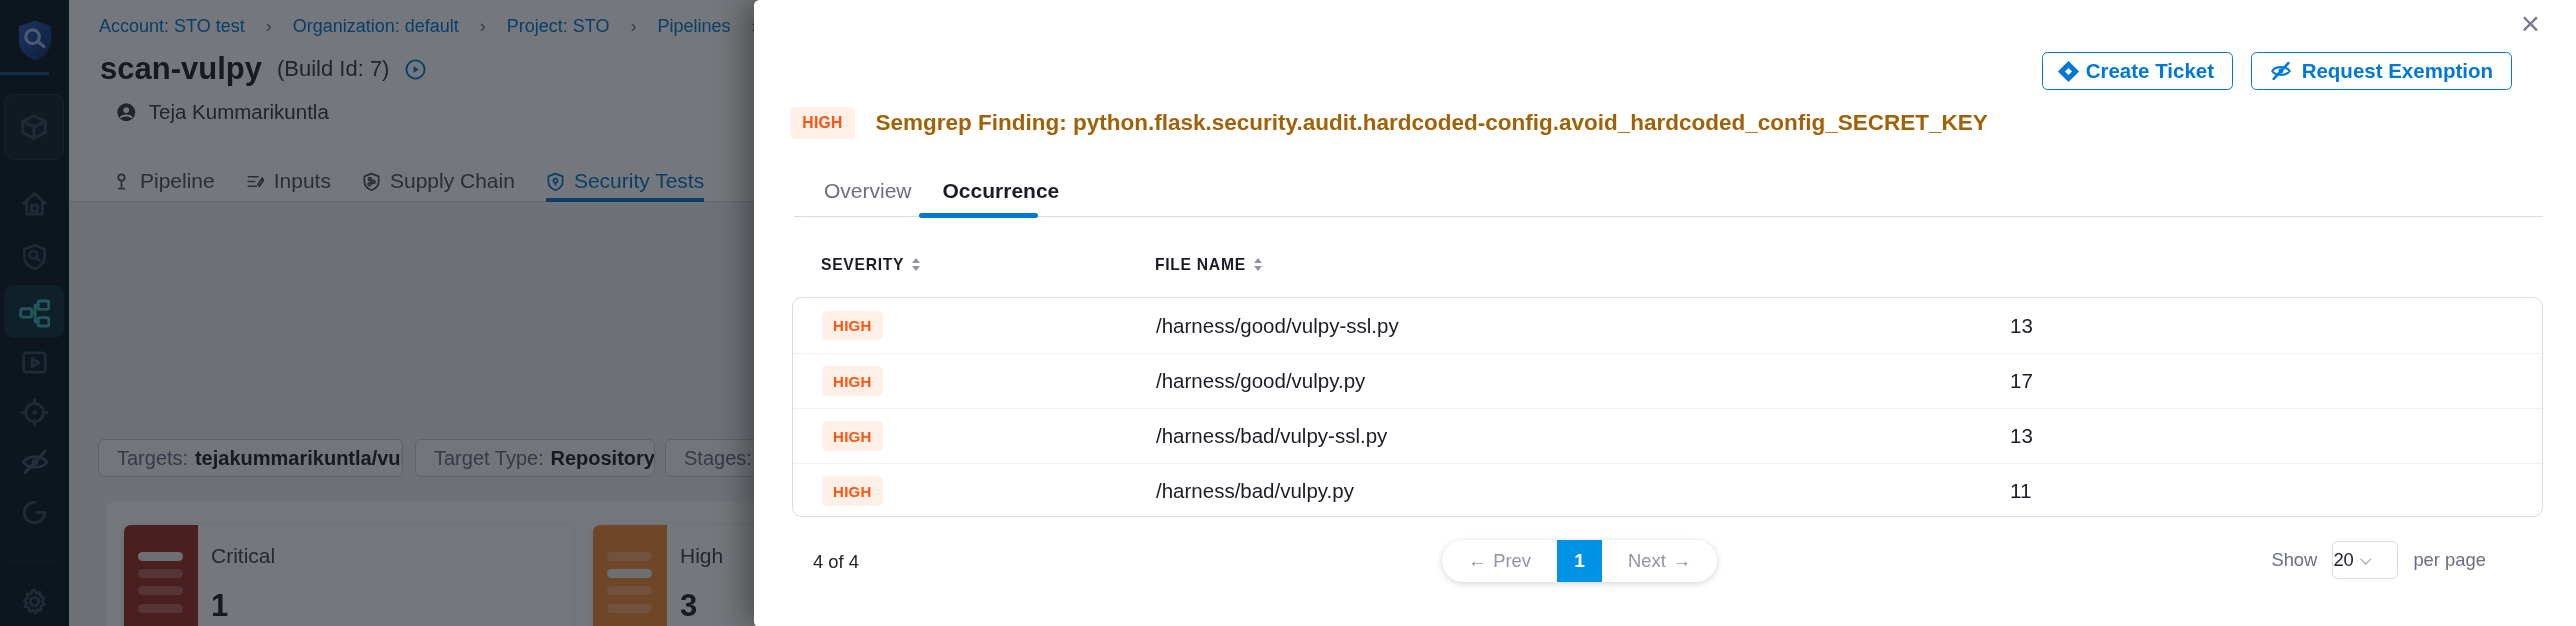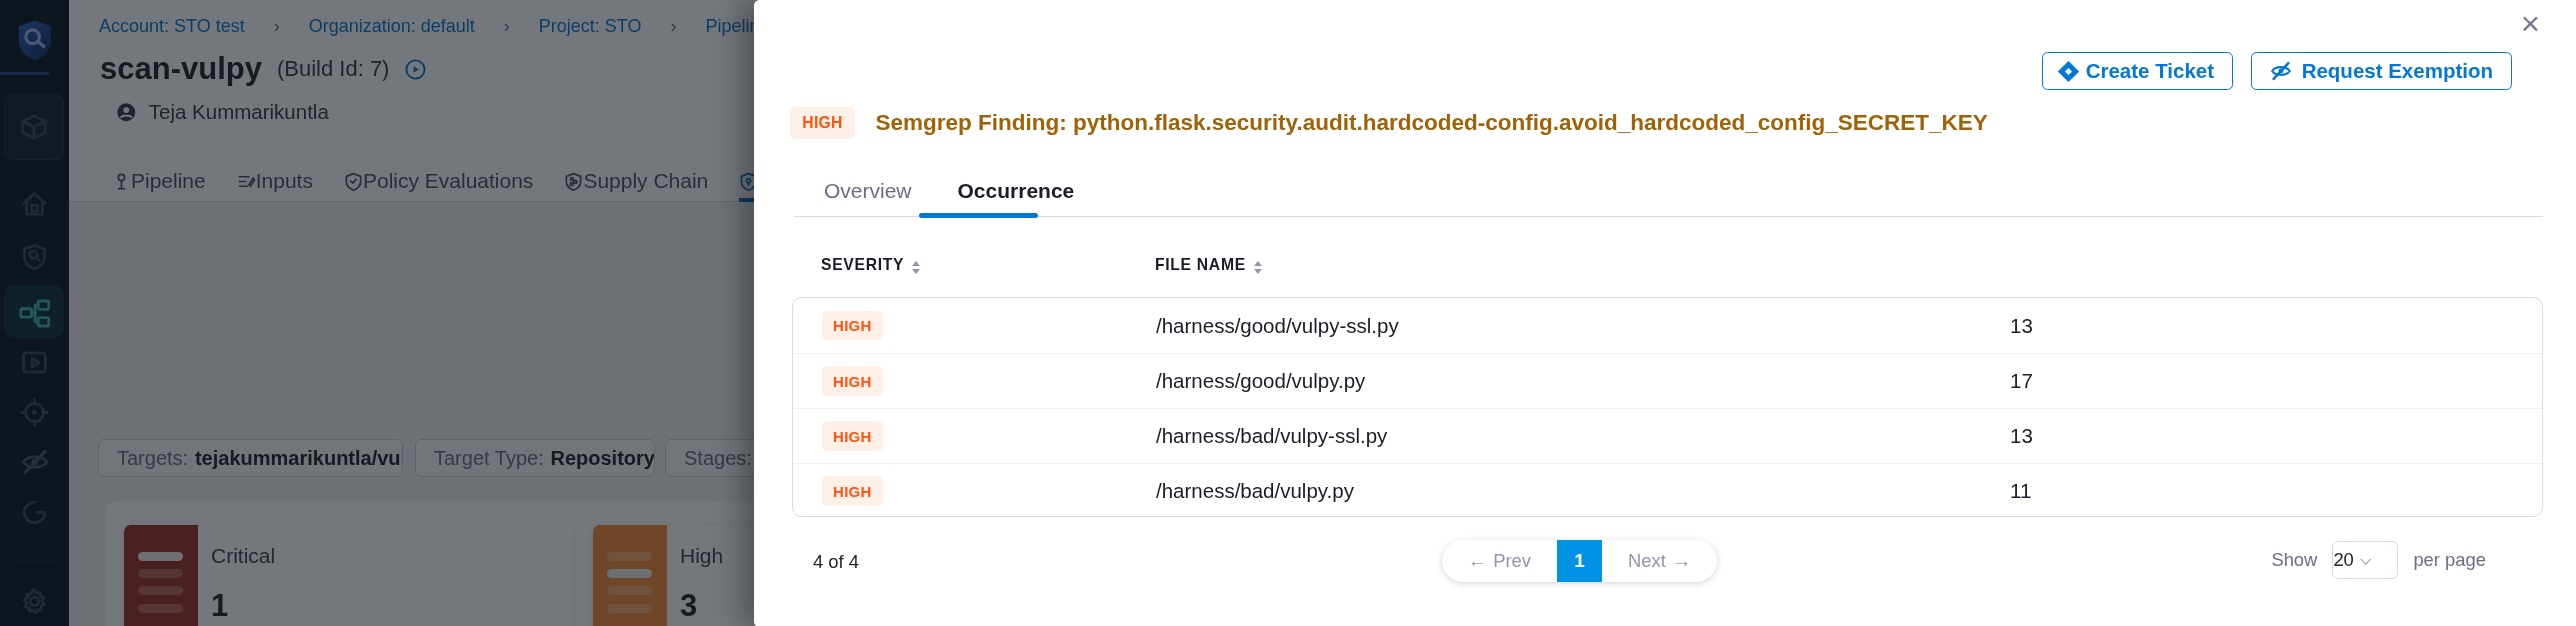--- a/index.html
+++ b/index.html
@@ -18,35 +18,35 @@
   .nav-active-pill { position:absolute; left:4.1px; top:285px; width:60px; height:53px; border-radius:9.6px; background:#10303A; }
   .side-divider-gray { position:absolute; left:9.6px; top:561px; width:49px; height:0.7px; background:#1C2635; }
   .side-svg { stroke:#39455A; fill:none; stroke-width:2.4; stroke-linecap:round; stroke-linejoin:round; }
   .side-svg-teal { stroke:#3BB6BD; fill:none; stroke-width:2.4; stroke-linecap:round; stroke-linejoin:round; }
 
   
   .page { position:absolute; left:69px; top:0; right:0; bottom:0; z-index:2; }
   .header-area { position:absolute; left:0; top:0; right:0; height:202px; background:#ffffff; }
   .content-area { position:absolute; left:0; top:202px; right:0; bottom:0; background:#F0F2F6; }
 
-  .breadcrumbs { position:absolute; left:30px; top:16.4px; display:flex; align-items:flex-start; gap:29px;
+  .breadcrumbs { position:absolute; left:30px; top:16.4px; display:flex; align-items:flex-start; gap:21px;
     font-size:18px; color:#0278D5; }
   .crumb { cursor:pointer; }
   .crumb-sep { color:#6B6D85; font-size:18px; }
 
   .title-row { position:absolute; left:31px; top:51px; display:flex; align-items:center; gap:15px; }
   .build-title { font-size:31px; font-weight:bold; color:#22222A; }
   .build-id { font-size:22px; color:#383946; }
 
   .user-row { position:absolute; left:47px; top:100px; display:flex; align-items:center; gap:12.3px; }
   .user-name { font-size:20.5px; color:#383946; }
 
   .tabs-row { position:absolute; left:0; right:0; top:161px; height:41px; border-bottom:1.4px solid #DADBE6;
     display:flex; align-items:stretch; gap:31px; padding-left:43px; }
-  .tab-item { display:flex; align-items:center; font-size:21px; color:#4F5162; cursor:pointer; }
+  .tab-item { display:flex; align-items:center; gap:9px; font-size:21px; color:#4F5162; cursor:pointer; }
   .tab-item.active { color:#0278D5; border-bottom:4.1px solid #0278D5; margin-bottom:-1.4px; padding-top:2.7px; }
   .tab-ico { stroke:#4F5162; fill:none; stroke-width:2.2; stroke-linecap:round; stroke-linejoin:round; }
   .tab-ico-active { stroke:#0278D5; fill:none; stroke-width:2.2; stroke-linecap:round; stroke-linejoin:round; }
 
   .filter-pill { position:absolute; top:237px; height:38px; border:0.7px solid #C9CBD8; border-radius:6px;
     background:#FAFBFD; display:flex; align-items:center; gap:6.8px; padding:0 18px; white-space:nowrap; overflow:hidden; }
   .filter-label { font-size:20px; color:#6B6D85; }
   .filter-value { font-size:20px; color:#22222A; font-weight:bold; }
   .chev { width:9.6px; height:9.6px; border-right:2px solid #6B6D85; border-bottom:2px solid #6B6D85;
     transform:rotate(45deg); margin-left:11px; margin-top:-5.5px; flex:0 0 auto; }
@@ -76,29 +76,29 @@
     font-size:20.5px; font-weight:bold; display:flex; align-items:center; gap:9.6px; padding:0 18px; cursor:pointer;
     font-family:"Liberation Sans","DejaVu Sans",sans-serif; }
   .diamond { width:15px; height:15px; background:#0278D5; transform:rotate(45deg); position:relative; flex:0 0 auto; }
   .diamond::after { content:""; position:absolute; left:4.8px; top:4.8px; width:5.5px; height:5.5px; background:#fff; }
 
   .finding-header { position:absolute; left:36px; top:107px; display:flex; align-items:center; gap:20.5px; }
   .sev-badge { background:#FFF0E7; color:#FF5310; font-weight:bold; font-size:15.7px; letter-spacing:0.3px;
     border-radius:5.5px; padding:6.8px 12.3px; }
   .finding-title { font-size:22.5px; font-weight:bold; color:#a16207; }
 
-  .drawer-tabs { position:absolute; left:70px; top:169px; height:44px; display:flex; gap:46px; align-items:center; }
+  .drawer-tabs { position:absolute; left:70px; top:169px; height:44px; display:flex; gap:31px; align-items:center; }
   .d-tab { font-size:21px; color:#6B6D85; cursor:pointer; }
   .d-tab.active { color:#1C1C28; font-weight:bold; }
   .d-tab-border { position:absolute; left:40px; right:33px; top:216px; height:0.7px; background:#D9DAE6; }
   .d-tab-underline { position:absolute; left:165px; top:213px; width:119px; height:4.8px; border-radius:2.7px; background:#0278D5; }
 
   .grid-cols { display:grid; grid-template-columns:334px 854px 1fr; padding-left:29px; align-items:center; }
   .col-headers { position:absolute; left:38px; top:250px; width:1751px; height:29px; }
-  .col-h { display:flex; align-items:flex-end; gap:8px; font-size:15.7px; font-weight:bold; letter-spacing:0.7px;
+  .col-h { display:flex; align-items:center; gap:8px; font-size:15.7px; font-weight:bold; letter-spacing:0.7px;
     color:#1C1C28; cursor:pointer; }
   .sort { display:inline-flex; flex-direction:column; gap:2.7px; }
   .sort i { display:block; width:0; height:0; border-left:4.8px solid transparent; border-right:4.8px solid transparent; }
   .sort .up { border-bottom:5.5px solid #9293AB; }
   .sort .dn { border-top:5.5px solid #9293AB; }
 
   .occ-table { position:absolute; left:38px; top:297px; width:1751px; height:220px; background:#fff;
     border:0.7px solid #D9DAE6; border-radius:9.6px; overflow:hidden; }
   .t-row { height:55px; cursor:pointer; }
   .t-row + .t-row { border-top:0.7px solid #EFF0F6; }
@@ -266,27 +266,20 @@
             <line x1="3" y1="6" x2="15" y2="6"></line>
               <line x1="3" y1="12" x2="11" y2="12"></line>
               <line x1="3" y1="18" x2="13" y2="18"></line>
             <path d="M15 16 L20.5 7.5 L22 10 L17 18 Z"></path>
           </svg>
           <span>Inputs</span>
         </div>
         <div class="tab-item">
           <svg class="tab-ico" width="19" height="19" viewBox="0 0 24 24">
             <path d="M12 2 L21 5.5 V12 C21 17.5 17.5 21 12 23 C6.5 21 3 17.5 3 12 V5.5 Z"></path>
-            <path d="M8.5 11.5 L11 14 L15.5 9"></path>
-          </svg>
-          <span>Policy Evaluations</span>
-        </div>
-        <div class="tab-item">
-          <svg class="tab-ico" width="19" height="19" viewBox="0 0 24 24">
-            <path d="M12 2 L21 5.5 V12 C21 17.5 17.5 21 12 23 C6.5 21 3 17.5 3 12 V5.5 Z"></path>
             <circle cx="10" cy="9" r="1.8"></circle>
               <circle cx="14.5" cy="12.5" r="1.8"></circle>
               <circle cx="9.5" cy="15.5" r="1.8"></circle>
             <line x1="11" y1="10.5" x2="13.5" y2="11.8"></line>
               <line x1="13.5" y1="13.8" x2="11" y2="14.8"></line>
           </svg>
           <span>Supply Chain</span>
         </div>
         <div class="tab-item active">
           <svg class="tab-ico-active" width="19" height="19" viewBox="0 0 24 24">

